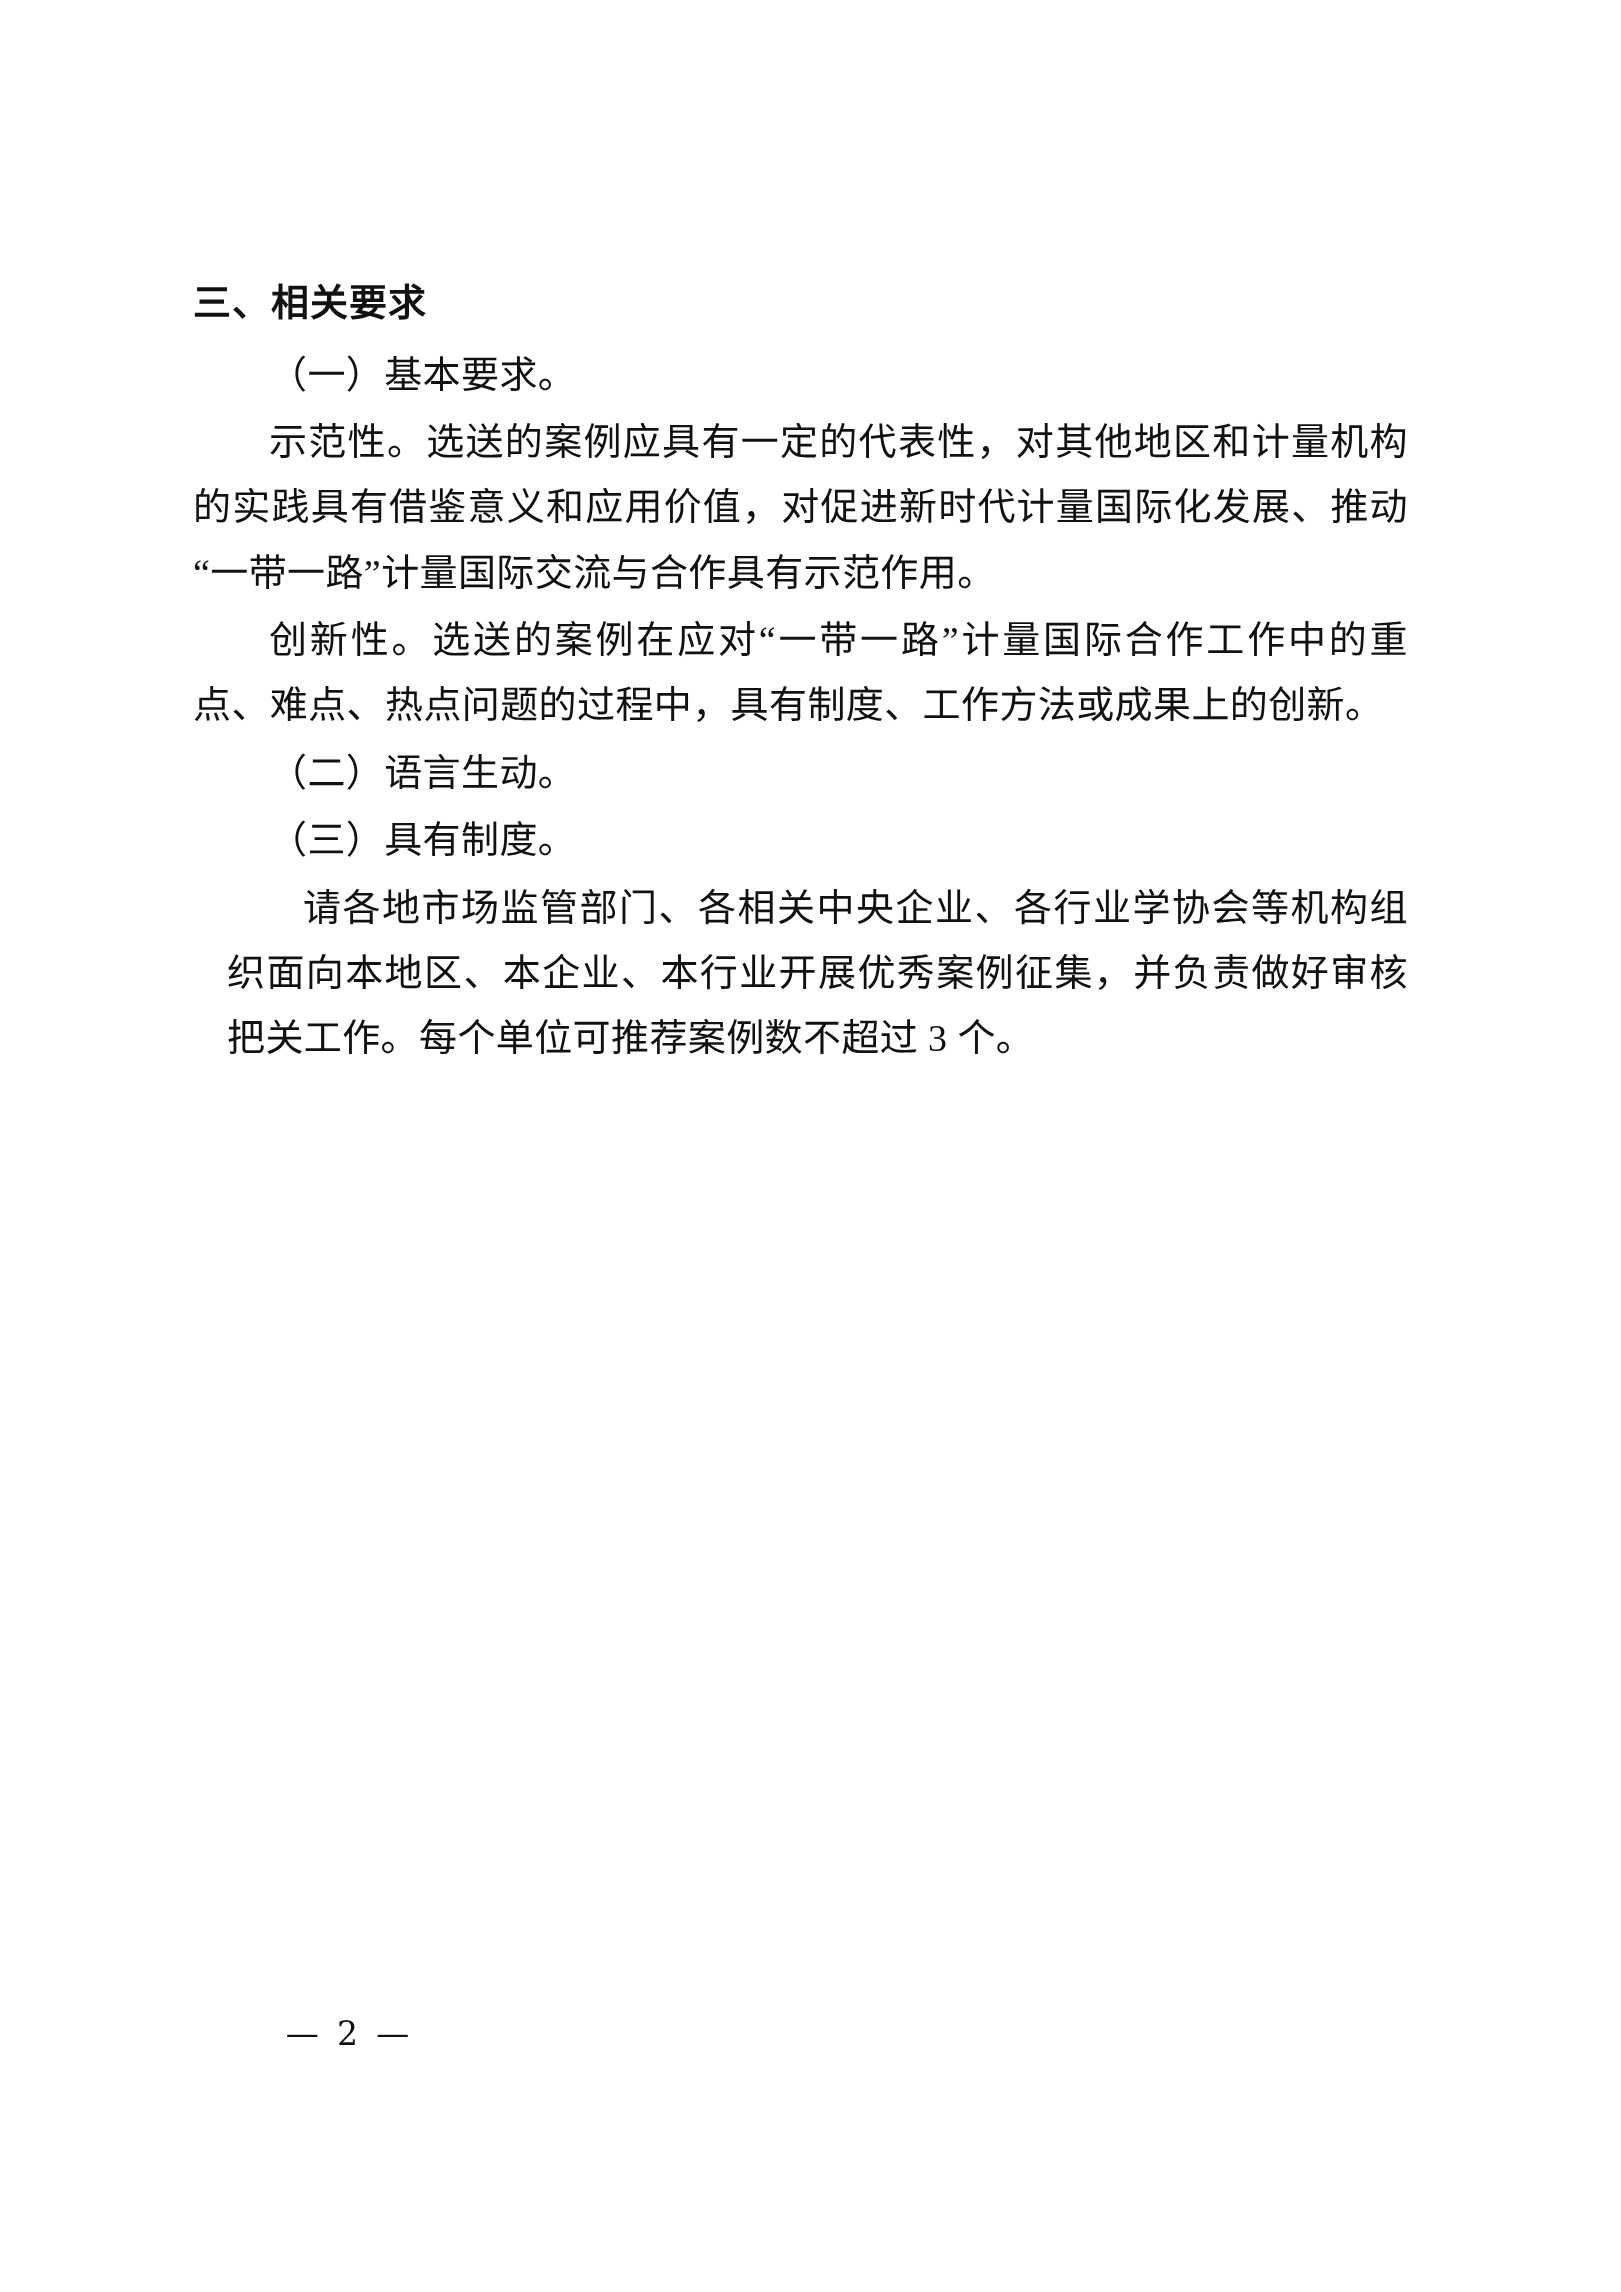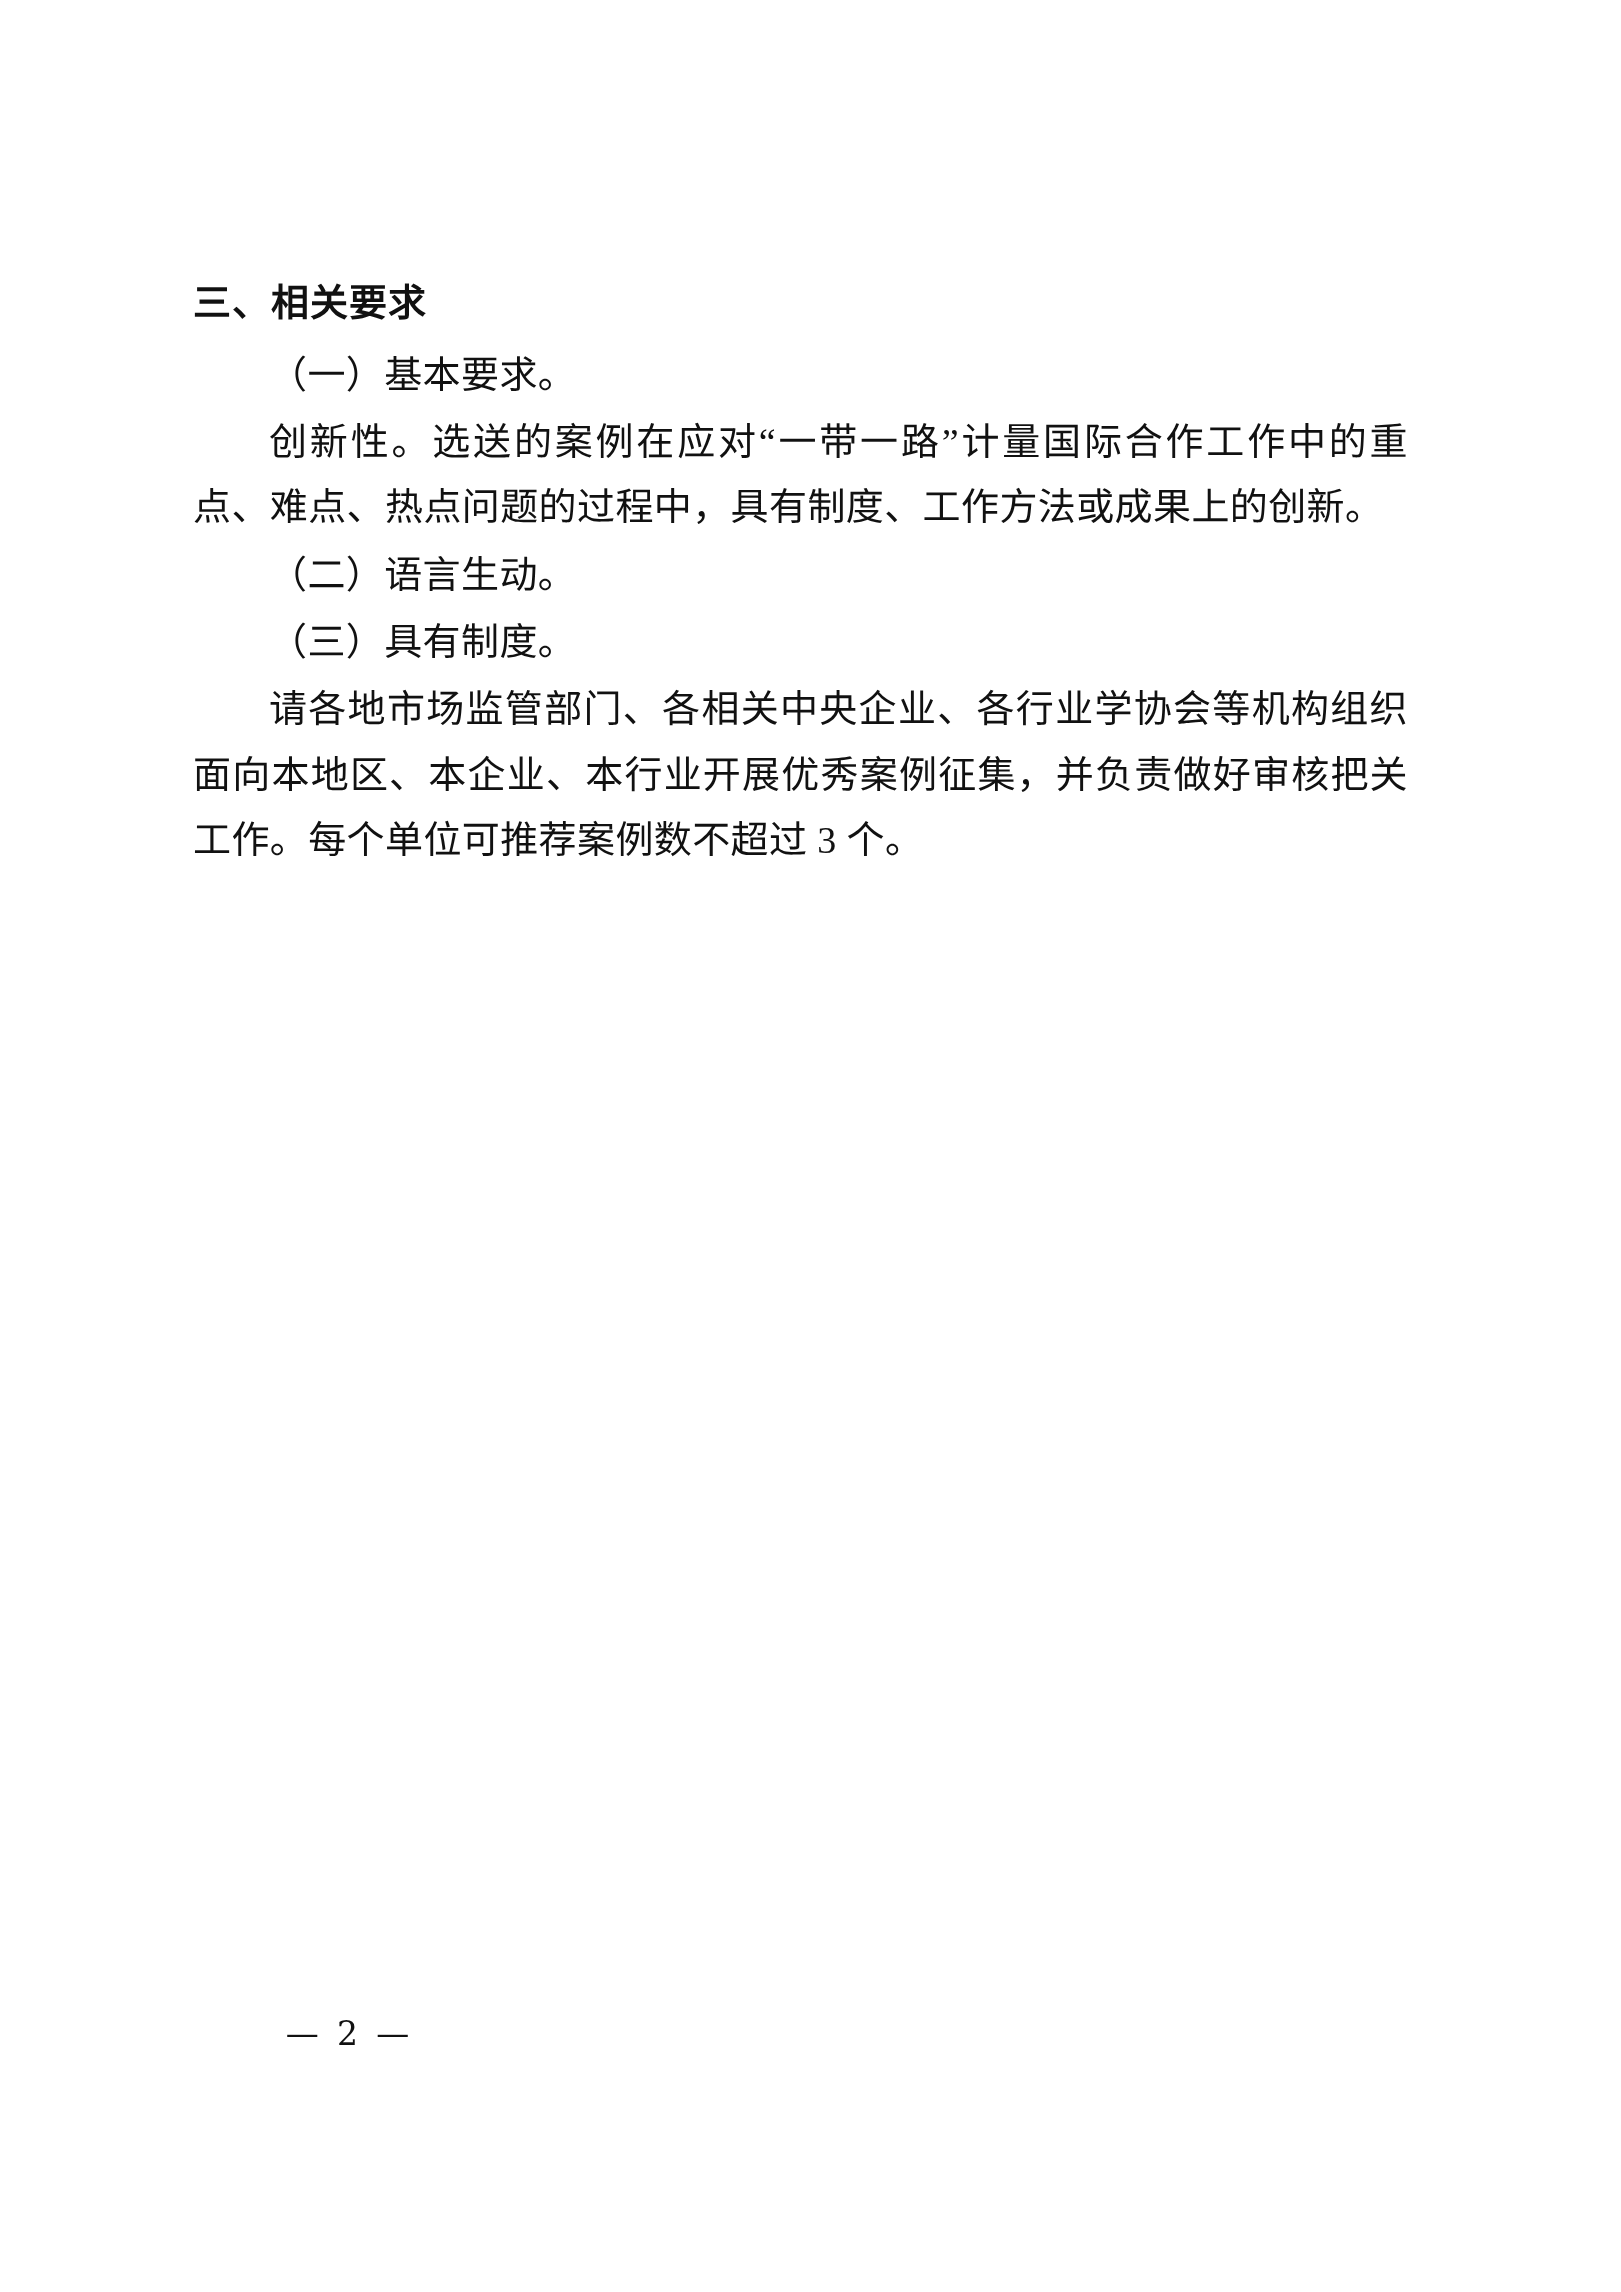--- a/index.html
+++ b/index.html
@@ -43,20 +43,21 @@
     line-height: 1.72;
     margin: 0 0 2px 0;
     text-indent: 76px;
     text-align: justify;
     text-justify: inter-ideograph;
     letter-spacing: 0.4px;
     font-family: Liberation Serif, serif;
   }
   .para.tight {
     margin-bottom: 0;
+    margin-left: 34px;
   }
   .footer {
     position: absolute;
     left: 0;
     top: 2014px;
     width: 1621px;
     text-align: center;
     font-size: 33px;
     letter-spacing: 3.9px;
     color: #111111;
@@ -70,20 +71,21 @@
 <body>
 
 <div class="page">
   <div class="content">
 
     <p class="heading">三、相关要求</p>
 
     <p class="para">（一）基本要求。</p>
 
 
+    <p class="para">示范性。选送的案例应具有一定的代表性，对其他地区和计量机构的实践具有借鉴意义和应用价值，对促进新时代计量国际化发展、推动“一带一路”计量国际交流与合作具有示范作用。</p>
 
     <p class="para">创新性。选送的案例在应对“一带一路”计量国际合作工作中的重点、难点、热点问题的过程中，具有制度、工作方法或成果上的创新。</p>
 
     <p class="para">（二）语言生动。</p>
 
 
     <p class="para">（三）具有制度。</p>
 
     <p class="para tight">请各地市场监管部门、各相关中央企业、各行业学协会等机构组织面向本地区、本企业、本行业开展优秀案例征集，并负责做好审核把关工作。每个单位可推荐案例数不超过 3 个。</p>
 

